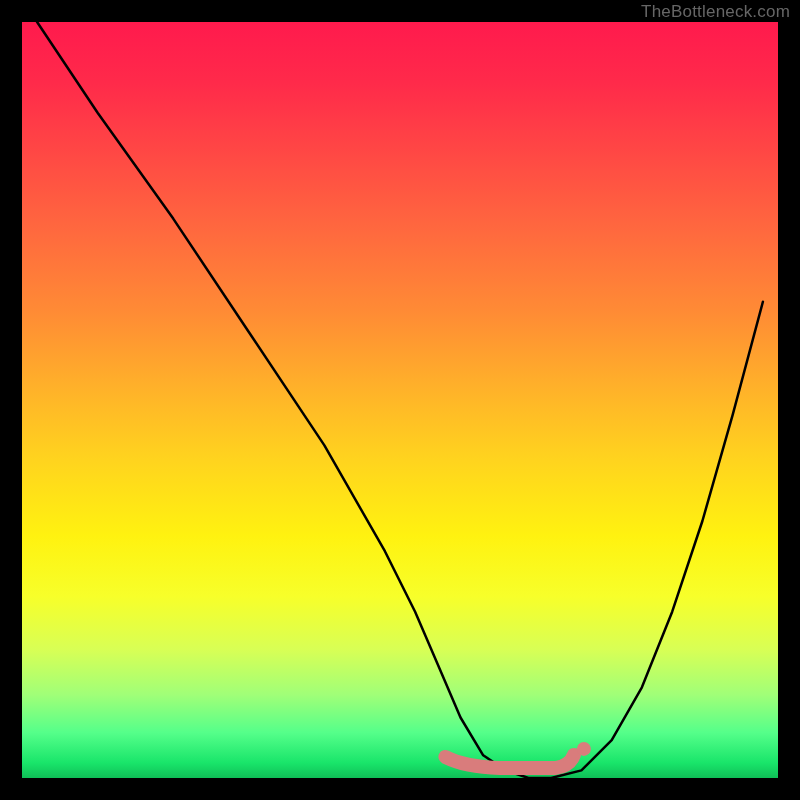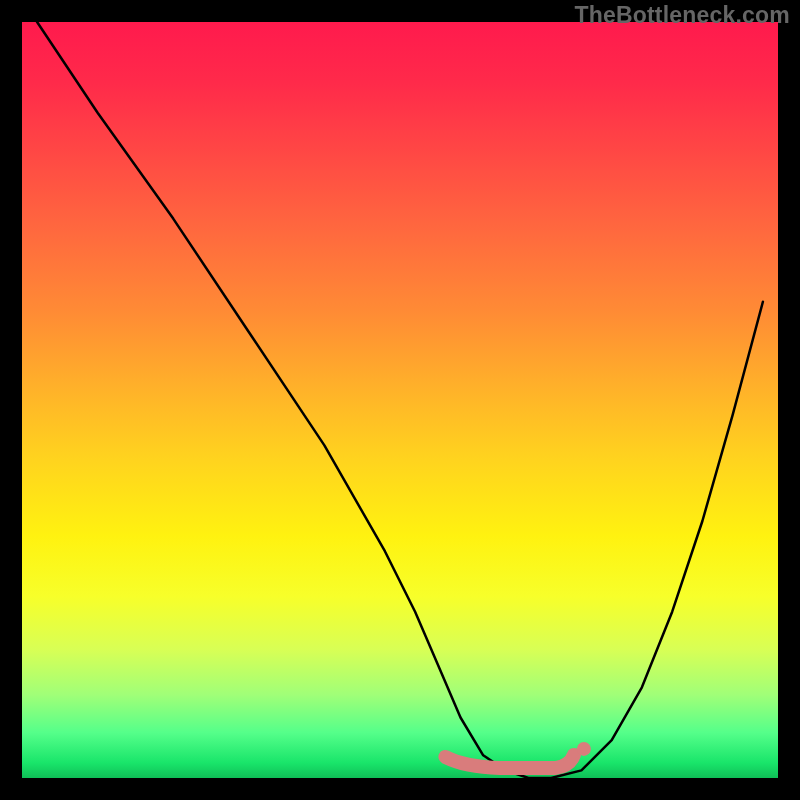--- a/index.html
+++ b/index.html
@@ -40,22 +40,22 @@
       #a0ff78 89%,
       #55ff8a 94%,
       #19e56a 98%,
       #0fbf57 100%
     );
   }
   .watermark {
     position: absolute;
     top: 2px;
     right: 10px;
-    font-size: 23px;
-    font-weight: 700;
+    font-size: 17px;
+    font-weight: 400;
     color: #666;
     letter-spacing: 0.2px;
     user-select: none;
   }
   svg.curves {
     position: absolute;
     left: 0;
     top: 0;
     width: 756px;
     height: 756px;

